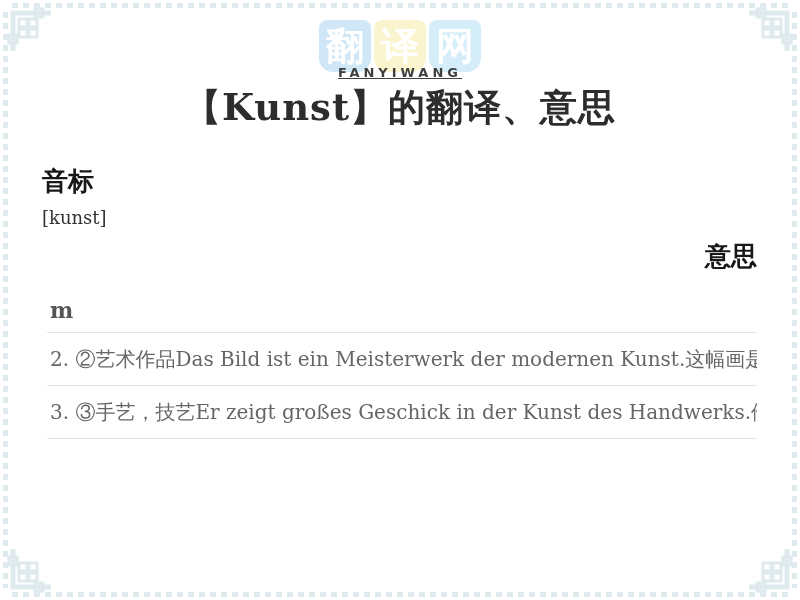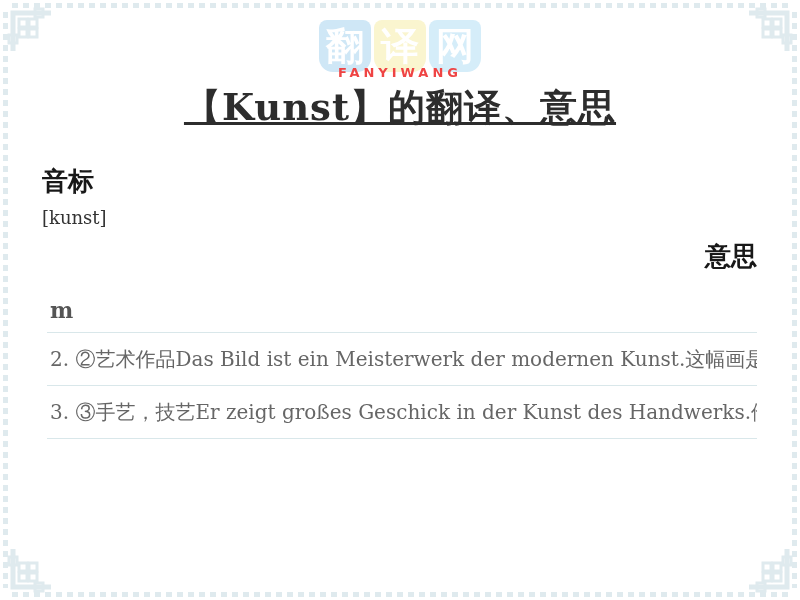--- a/index.html
+++ b/index.html
@@ -44,30 +44,30 @@
     color: #ffffff;
     font-family: "DejaVu Sans", "Liberation Sans", sans-serif;
     font-weight: bold;
     font-size: 38px; line-height: 52px; text-align: center;
   }
   .logo-caption {
     margin-top: -7px;
     font-family: "DejaVu Sans", "Liberation Sans", sans-serif;
     font-size: 13px; font-weight: bold;
     letter-spacing: 4px;
-    color: #ef4444;
+    color: #404040;
+    text-decoration: underline;
   }
 
   h1.page-title {
     margin-top: 2px;
     font-size: 37px; font-weight: bold;
     color: #2d2d2d;
     letter-spacing: 1px;
     line-height: 48px;
-    text-decoration: underline;
   }
 
   main { padding: 0 43px 1px 42px; }
   h2.section-heading {
     font-size: 26px; font-weight: bold; color: #181818; line-height: 34px;
   }
   h2.phonetic-heading { margin-top: 33px; }
   .phonetic-value { margin-top: 8px; font-size: 18px; color: #333333; line-height: 24px; }
   h2.meaning-heading { margin-top: 9px; text-align: right; }
   .pos { margin: 24px 0 0 8px; font-size: 22px; font-weight: bold; color: #555555; line-height: 26px; }

